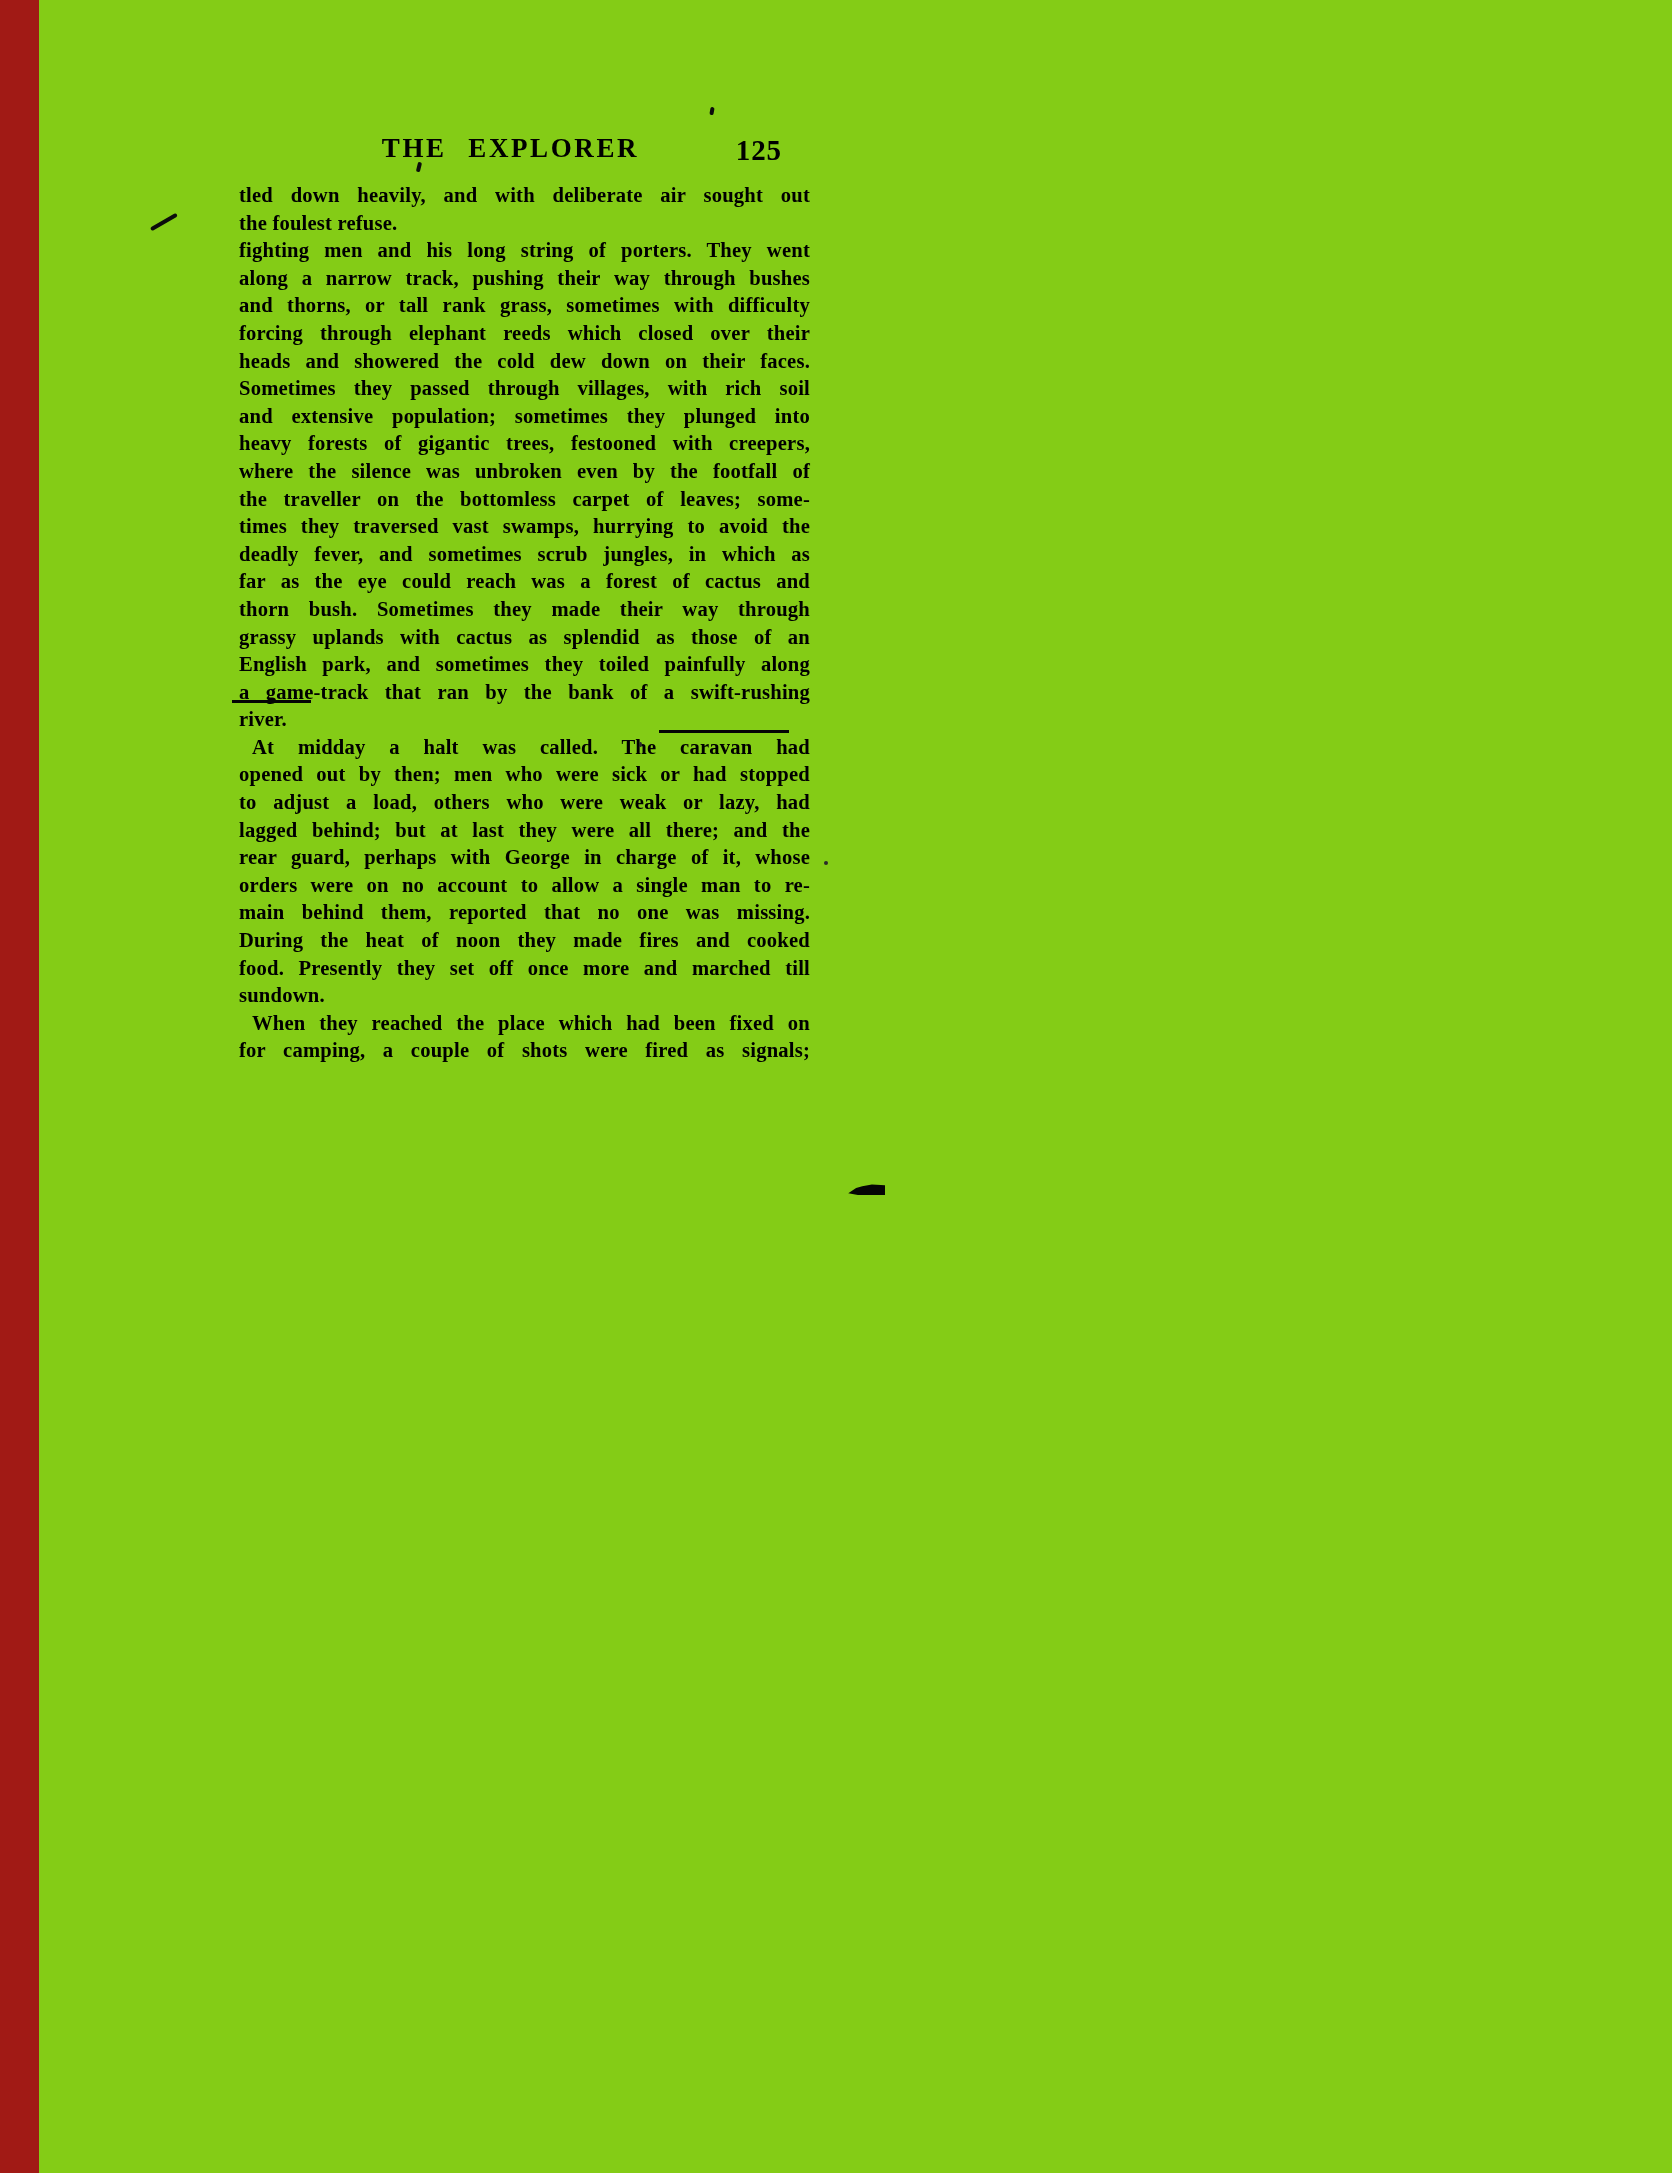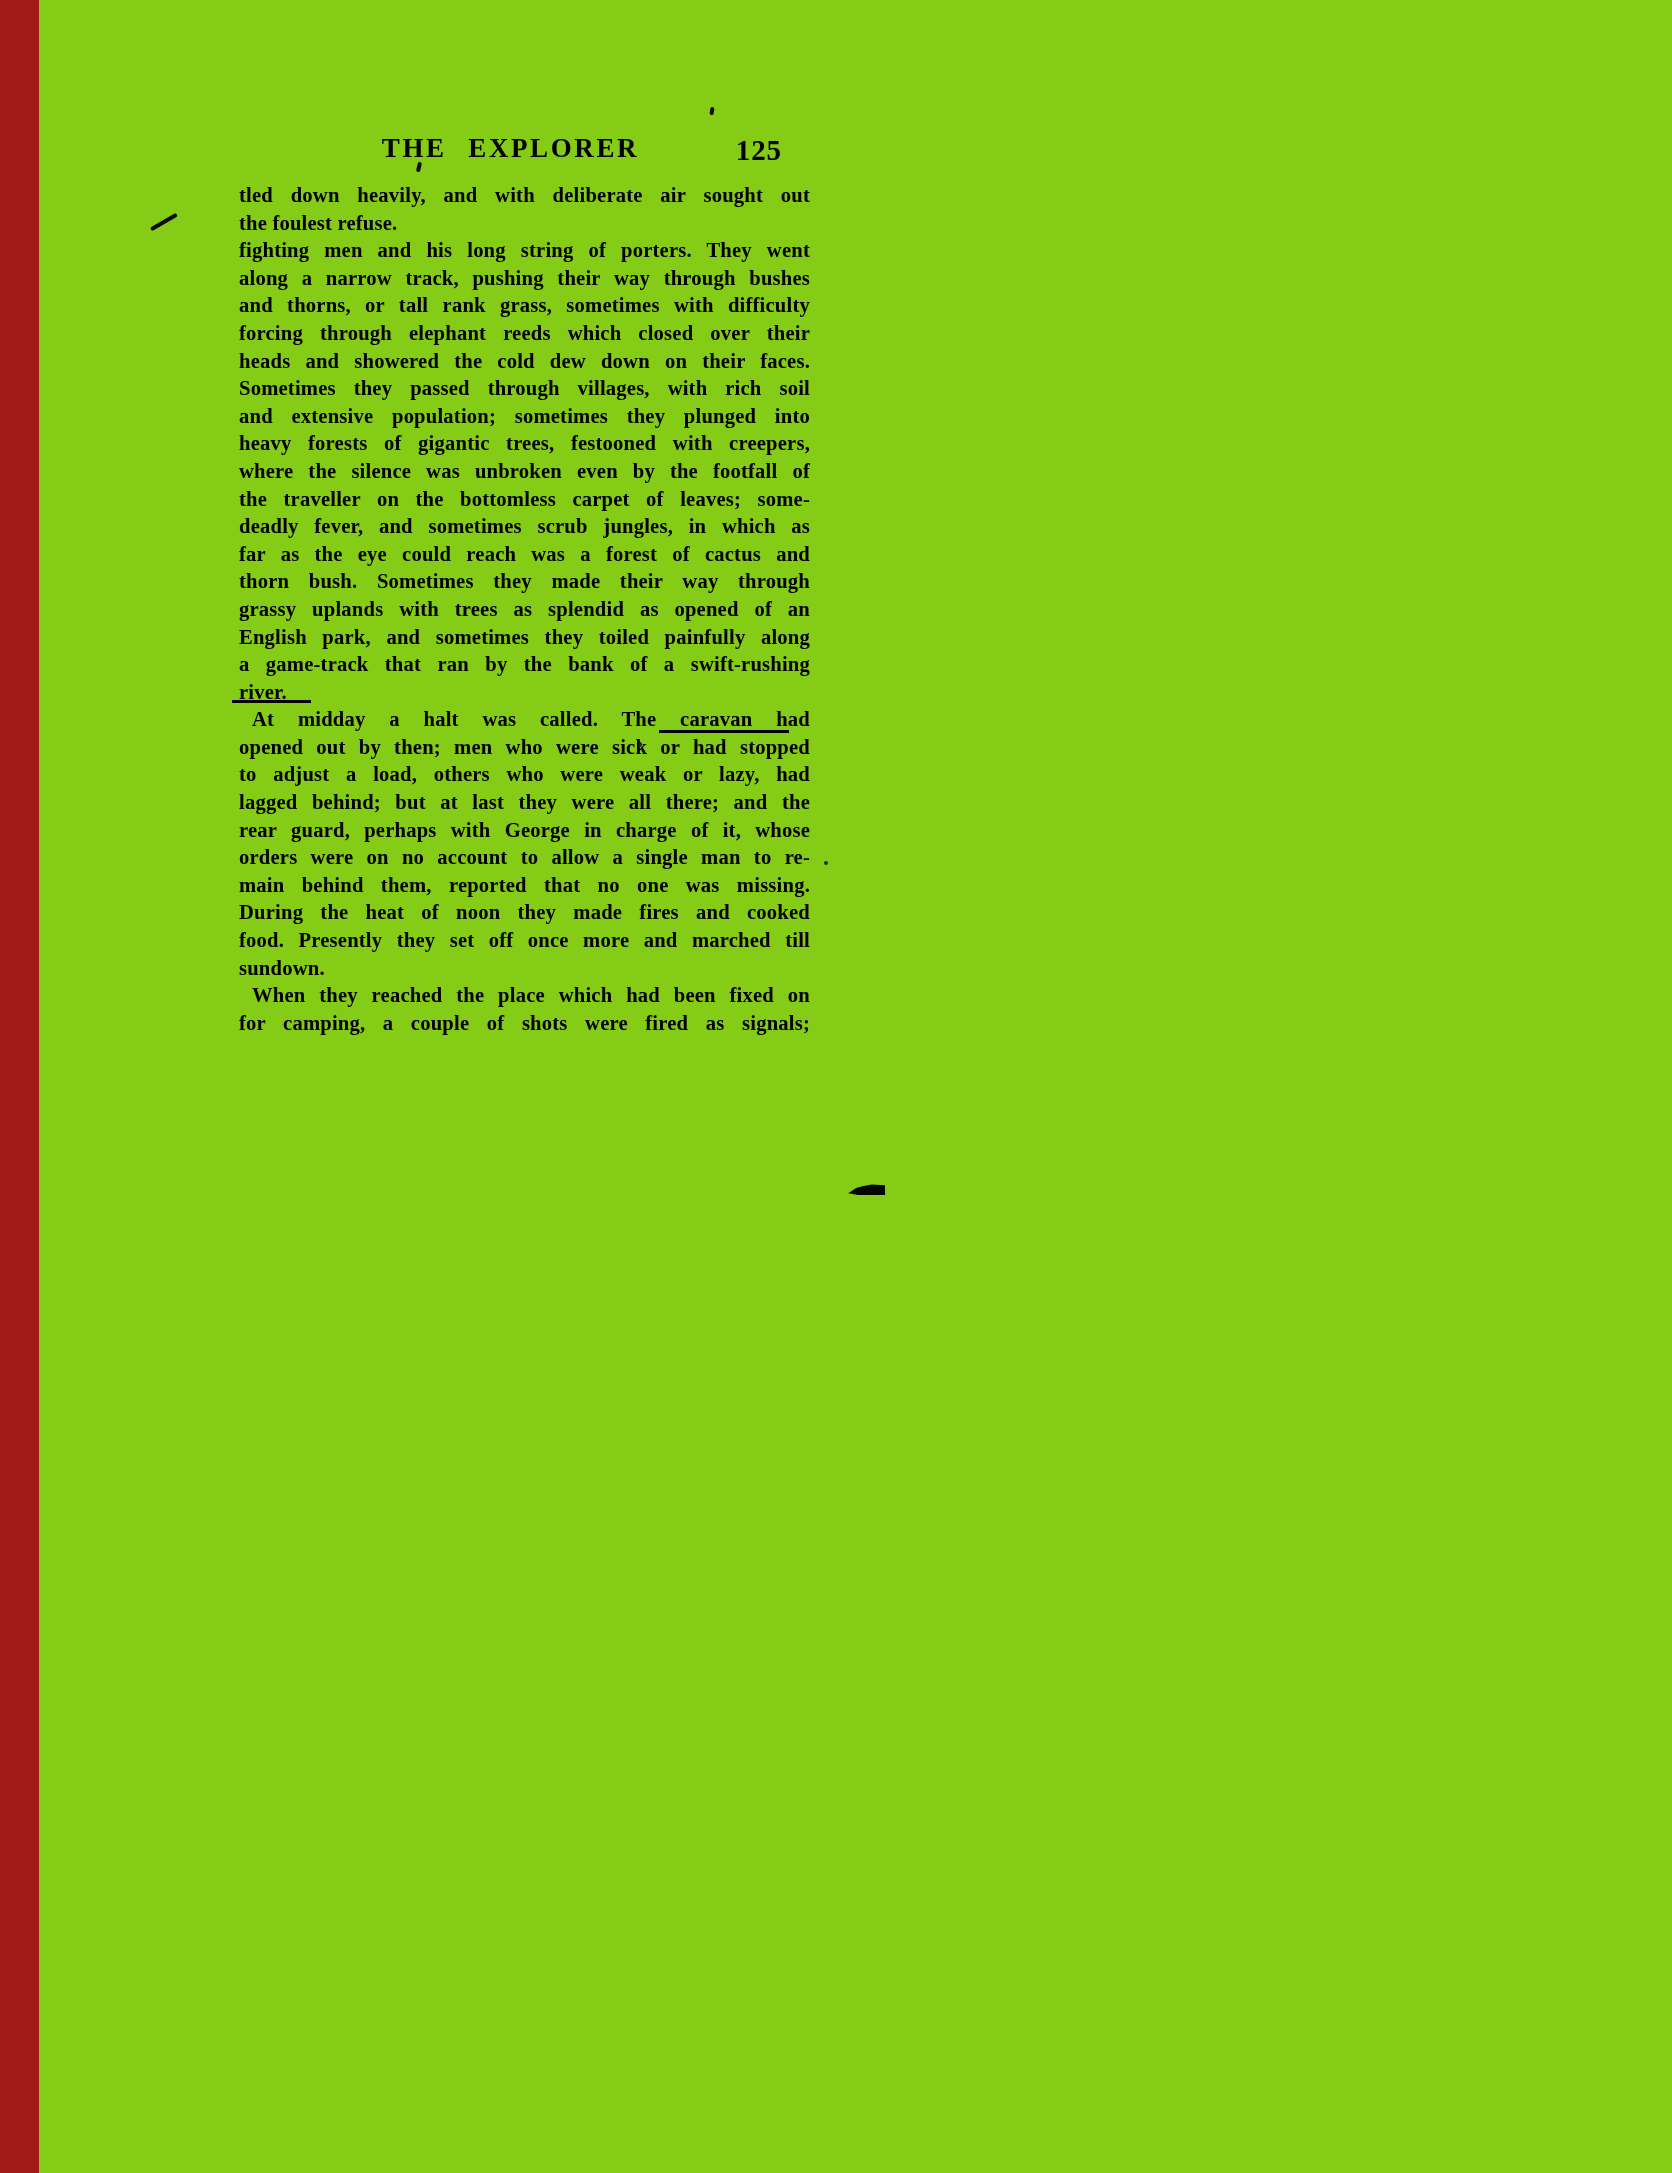--- a/index.html
+++ b/index.html
@@ -153,24 +153,25 @@
       <div class="ln">fighting men and his long string of porters.  They went</div>
       <div class="ln">along a narrow track, pushing their way through bushes</div>
       <div class="ln">and thorns, or tall rank grass, sometimes with difficulty</div>
       <div class="ln">forcing through elephant reeds which closed over their</div>
       <div class="ln">heads and showered the cold dew down on their faces.</div>
       <div class="ln">Sometimes they passed through villages, with rich soil</div>
       <div class="ln">and extensive population; sometimes they plunged into</div>
       <div class="ln">heavy forests of gigantic trees, festooned with creepers,</div>
       <div class="ln">where the silence was unbroken even by the footfall of</div>
       <div class="ln">the traveller on the bottomless carpet of leaves; some-</div>
+      <div class="ln">times they traversed vast swamps, hurrying to avoid the</div>
       <div class="ln">deadly fever, and sometimes scrub jungles, in which as</div>
       <div class="ln">far as the eye could reach was a forest of cactus and</div>
       <div class="ln">thorn bush.  Sometimes they made their way through</div>
-      <div class="ln">grassy uplands with trees as splendid as opened of an</div>
+      <div class="ln">grassy uplands with cactus as splendid as those of an</div>
       <div class="ln">English park, and sometimes they toiled painfully along</div>
       <div class="ln">a game-track that ran by the bank of a swift-rushing</div>
       <div class="ln end">river.</div>
     </div>
     <div class="para">
       <div class="ln indent">At midday a halt was called.  The caravan had</div>
       <div class="ln">opened out by then; men who were sick or had stopped</div>
       <div class="ln">to adjust a load, others who were weak or lazy, had</div>
       <div class="ln">lagged behind; but at last they were all there; and the</div>
       <div class="ln">rear guard, perhaps with George in charge of it, whose</div>

